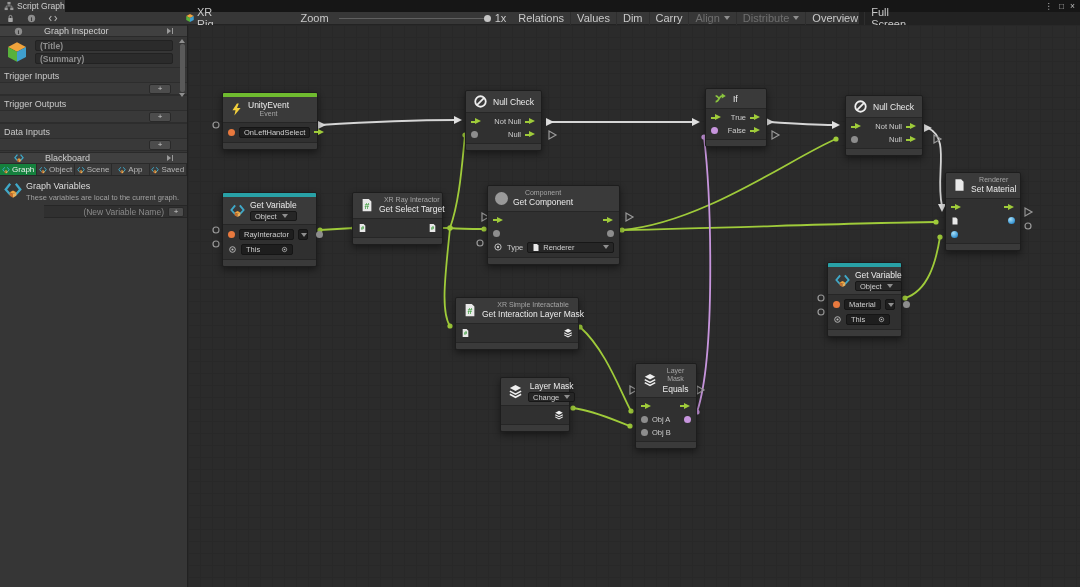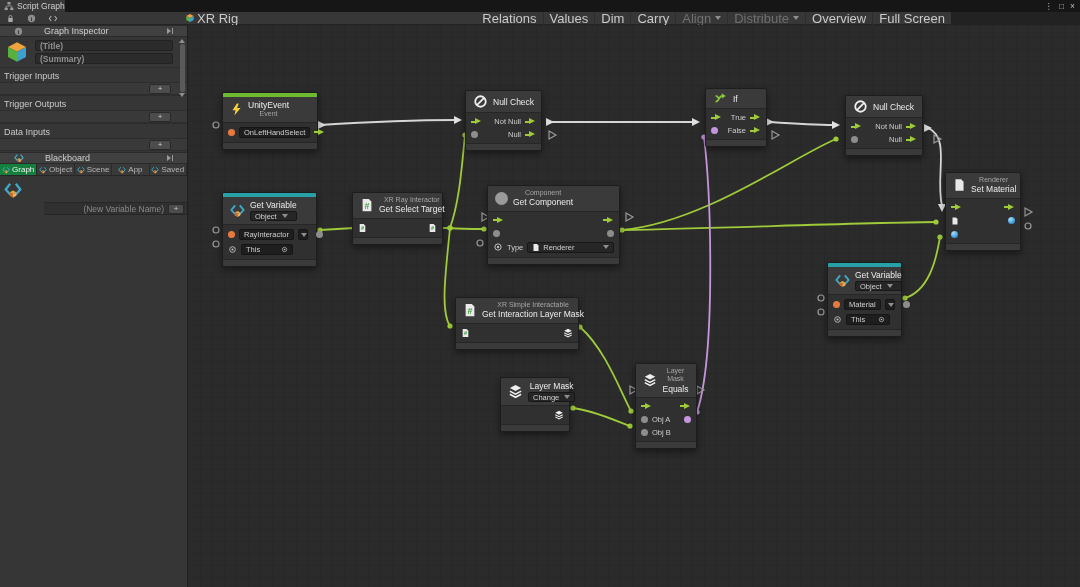--- a/index.html
+++ b/index.html
@@ -10,21 +10,21 @@
     --orange:#e8793e; --blue:#41a8e0; --wirewhite:#d6d6d6;
     --nodebg:#3a3a3a; --nodebody:#303030; --nodeborder:#1d1d1d;
   }
 
   
   .tabbar{position:absolute;left:0;top:0;width:1080px;height:12px;background:#161616;display:flex;align-items:stretch;}
   .tab{display:flex;align-items:center;gap:3px;background:#383838;padding:0 0 0 4px;font-size:8.5px;color:#cfcfcf;}
   .winbtns{margin-left:auto;display:flex;align-items:center;gap:6px;padding-right:5px;color:#bdbdbd;font-size:8.5px;}
   .winbtns span{cursor:default;}
 
-  .toolbar{position:absolute;left:0;top:12px;width:951px;height:13px;background:#373737;border-bottom:1px solid #232323;display:flex;align-items:center;font-size:13px;color:#c9c9c9;}
+  .toolbar{position:absolute;left:0;top:12px;width:859px;height:13px;background:#373737;border-bottom:1px solid #232323;display:flex;align-items:center;font-size:11px;color:#c9c9c9;}
   .tbtn{padding:0 6px;height:13px;display:flex;align-items:center;gap:2px;border-right:1px solid #2e2e2e;}
   .tbtn.noborder{border-right:none;}
   .tbtn.dim{color:#6f6f6f;}
   .tb-left{display:flex;align-items:center;}
   .tb-right{margin-left:auto;display:flex;align-items:center;}
   .zoomtrack{width:150px;height:1px;background:#606060;margin:0 4px 0 8px;position:relative;}
   .zoomhandle{position:absolute;right:-2px;top:-3px;width:7px;height:7px;border-radius:50%;background:#c4c4c4;}
   .caret-down{width:0;height:0;border-left:3px solid transparent;border-right:3px solid transparent;border-top:4px solid #8f8f8f;display:inline-block;margin-left:2px;}
 
   
@@ -188,20 +188,27 @@
         <svg class="picon" width="10" height="9">
           <use href="#sym-code"></use>
         </svg>
       </div>
     <div class="tbtn noborder" style="margin-left:115px">
       <svg class="picon" width="10" height="10">
           <use href="#sym-cube"></use>
         </svg>
       <span>XR Rig</span>
     </div>
+    <div class="tbtn noborder" style="margin-left:75px">
+      <span>Zoom</span>
+      <span class="zoomtrack">
+          <span class="zoomhandle"></span>
+        </span>
+      <span>1x</span>
+    </div>
   </div>
   <div class="tb-right">
     <div class="tbtn">
         <span>Relations</span>
       </div>
     <div class="tbtn">
         <span>Values</span>
       </div>
     <div class="tbtn">
         <span>Dim</span>
@@ -298,20 +305,24 @@
         <svg class="picon" width="8" height="8">
           <use href="#sym-var"></use>
         </svg>
         <span>Saved</span>
       </div>
   </div>
   <div class="gvars">
     <svg class="picon" width="18" height="18">
         <use href="#sym-var"></use>
       </svg>
+    <div>
+      <div class="t1">Graph Variables</div>
+      <div class="t2">These variables are local to the current graph.</div>
+    </div>
   </div>
   <div class="newvarrow">
     <span class="ph">(New Variable Name)</span>
     <div class="plusbtn" style="width:16px">+</div>
   </div>
   <div class="scrollcol">
     <div class="arrow-up"></div>
     <div class="thumb"></div>
     <div class="arrow-dn"></div>
   </div>

